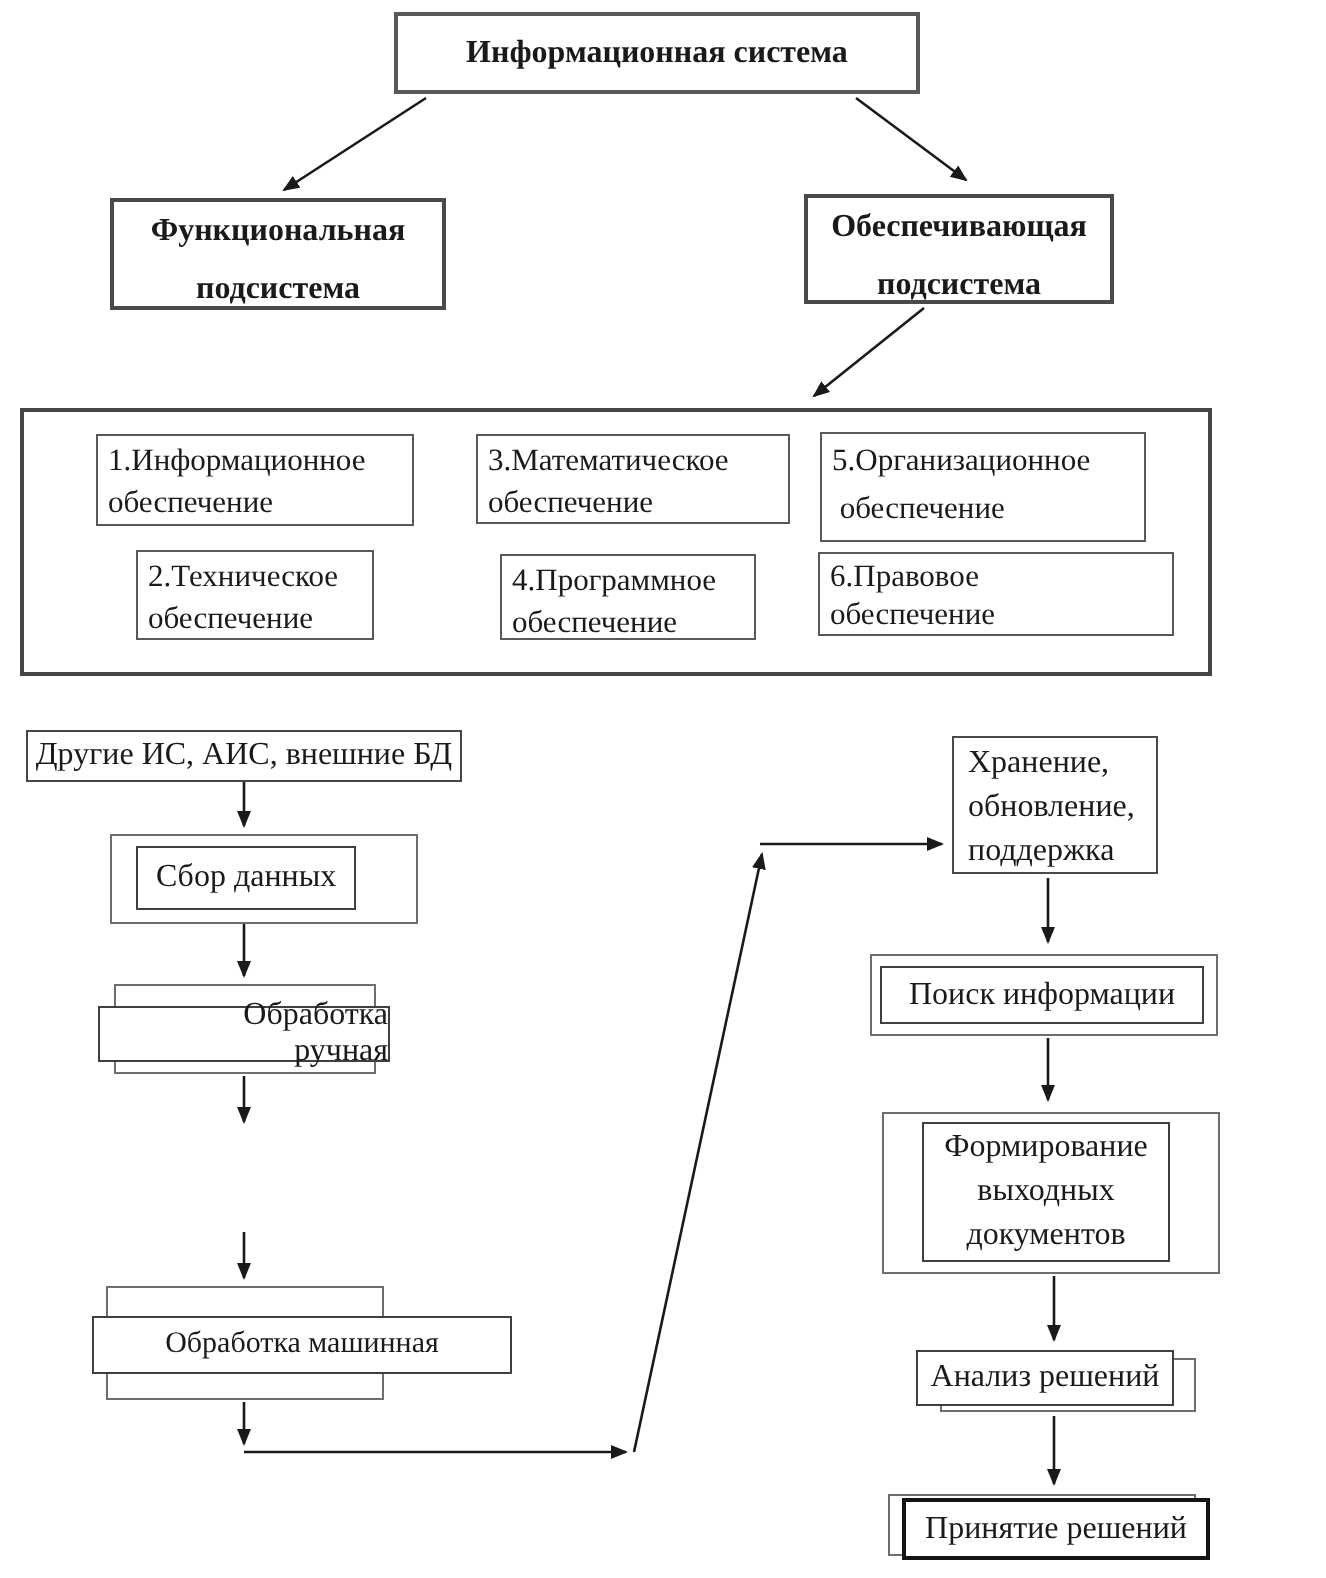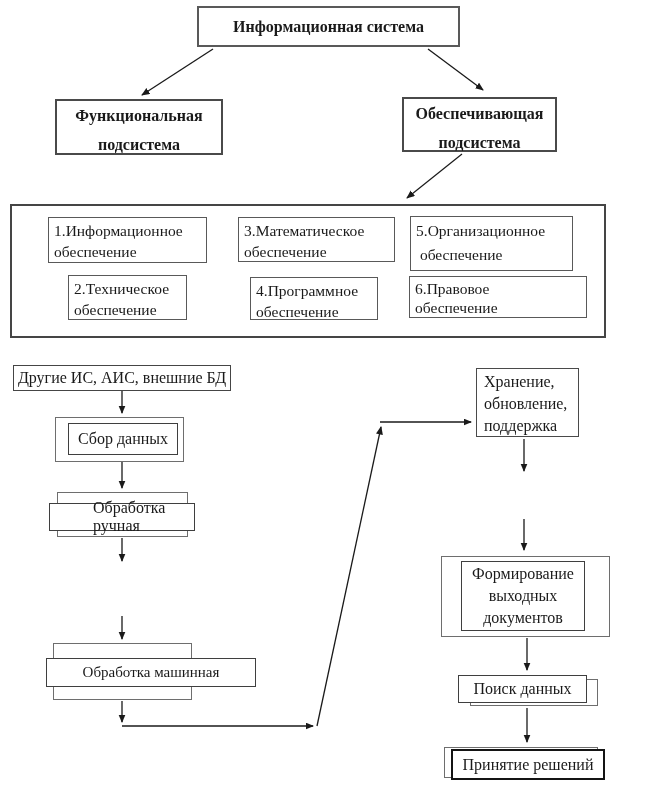--- a/index.html
+++ b/index.html
@@ -7,21 +7,21 @@
     position:relative;
     width:663px;height:789px;
     background:#ffffff;
     font-family:"Liberation Serif","DejaVu Serif",serif;
     color:#1a1a1a;
     overflow:hidden;
   }
   .lines{position:absolute;left:0;top:0;z-index:1;pointer-events:none;}
   .bx{position:absolute;background:#ffffff;border:1px solid #4a4a4a;box-sizing:border-box;z-index:2;}
   .ml{white-space:pre-wrap;}
-  .ctr{display:flex;align-items:center;justify-content:center;text-align:left;}
+  .ctr{display:flex;align-items:center;justify-content:center;text-align:right;}
   .bold{font-weight:bold;}
   
   .root{border:2px solid #595959;font-size:16px;}
   .subsys{border:2px solid #4a4a4a;font-size:16px;line-height:29px;padding-top:6px;
           display:flex;flex-direction:column;align-items:center;justify-content:center;text-align:center;}
   .bigbox{border:2px solid #454545;background:transparent;}
   .item{font-size:15.5px;line-height:21px;padding:2px 5px;border:1px solid #595959;}
   
   .flowlabel{font-size:16px;}
   .outer2{border:1px solid #6e6e6e;}
@@ -84,21 +84,21 @@
 обеспечение</div>
   <div class="bx item ml" style="left:250px;top:277px;width:128px;height:43px;">4.Программное
 обеспечение</div>
   <div class="bx item ml" style="left:409px;top:276px;width:178px;height:42px;line-height:19px;">6.Правовое
 обеспечение</div>
 
   <div class="bx ctr flowlabel" style="left:13px;top:365px;width:218px;height:26px;border:1px solid #454545;">
     <span>Другие ИС, АИС, внешние БД</span>
   </div>
 
-  <div class="bx outer2" style="left:55px;top:417px;width:129px;height:45px;">
+  <div class="bx outer2" style="left:55px;top:417px;width:154px;height:45px;">
     <div class="bx inner2 ctr flowlabel" style="left:12px;top:5px;width:110px;height:32px;">
       <span>Сбор данных</span>
     </div>
   </div>
 
   <div>
     <div class="bx backr" style="left:57px;top:492px;width:131px;height:45px;"></div>
     <div class="bx frontr ctr flowlabel" style="left:49px;top:503px;width:146px;height:28px;padding-left:43px;">
       <span>Обработка ручная</span>
     </div>
@@ -109,31 +109,36 @@
     <div class="bx backr" style="left:53px;top:643px;width:139px;height:57px;"></div>
     <div class="bx frontr ctr" style="left:34px;top:658px;width:210px;height:29px;font-size:15px;margin-left:12px;">
       <span>Обработка машинная</span>
     </div>
   </div>
 
   <div class="bx storage ml" style="left:476px;top:368px;width:103px;height:69px;">Хранение,
 обновление,
 поддержка</div>
 
+  <div class="bx outer2" style="left:435px;top:477px;width:174px;height:41px;">
+    <div class="bx inner2 ctr flowlabel" style="left:4px;top:5px;width:162px;height:29px;">
+      <span>Поиск информации</span>
+    </div>
+  </div>
 
   <div class="bx outer2" style="left:441px;top:556px;width:169px;height:81px;">
     <div class="bx inner2 docs ml" style="left:19px;top:4px;width:124px;height:70px;">Формирование
 выходных
 документов</div>
   </div>
 
   <div>
     <div class="bx backr" style="left:470px;top:679px;width:128px;height:27px;"></div>
     <div class="bx frontr ctr flowlabel" style="left:458px;top:675px;width:129px;height:28px;">
-      <span>Поиск данных</span>
+      <span>Анализ решений</span>
     </div>
   </div>
 
   <div>
     <div class="bx backr" style="left:444px;top:747px;width:154px;height:31px;"></div>
     <div class="bx decision-front ctr flowlabel" style="left:451px;top:749px;width:154px;height:31px;">
       <span>Принятие решений</span>
     </div>
   </div>
 

